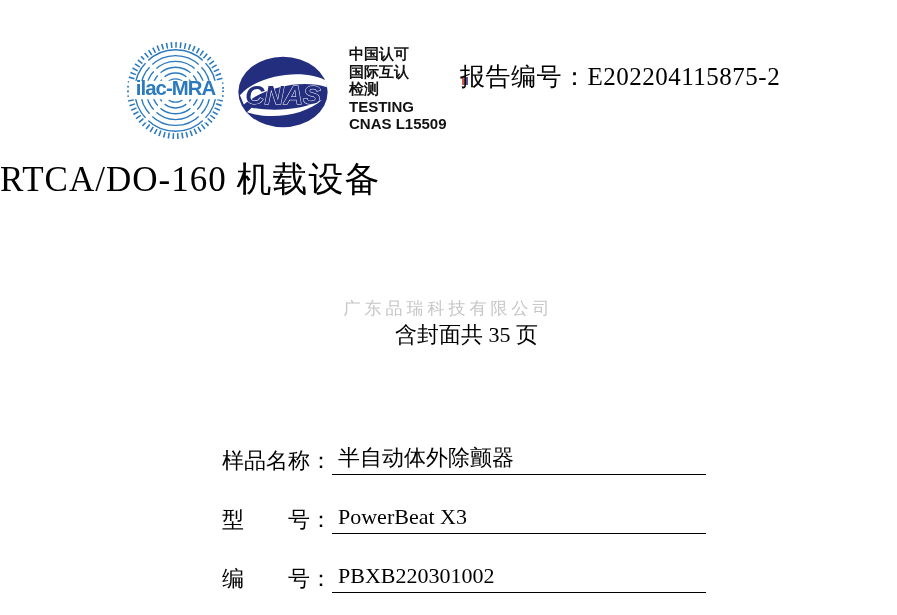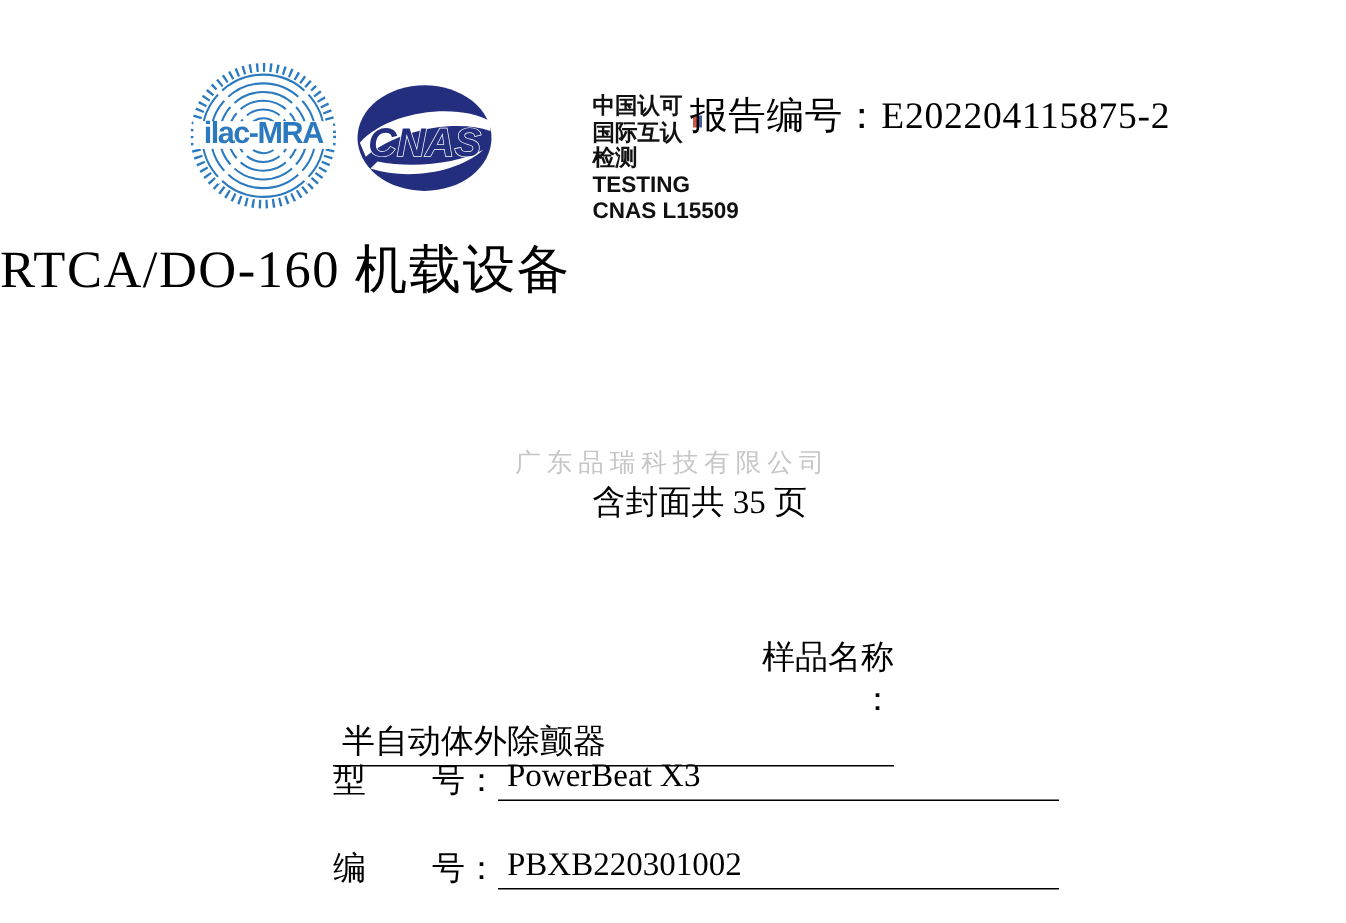--- a/index.html
+++ b/index.html
@@ -4,23 +4,23 @@
 <style>
   html,body{margin:0;padding:0;background:#ffffff;}
   .page{
     position:relative;width:897px;height:615px;background:#ffffff;overflow:hidden;
     font-family:"Liberation Serif","DejaVu Serif",serif;color:#000;
   }
   
   .logo-ilac{position:absolute;left:127px;top:40px;width:97px;height:101px;}
   .logo-cnas{position:absolute;left:236px;top:53px;width:94px;height:78px;}
   .accred-block{
-    position:absolute;left:349px;top:62px;width:110px;
+    position:absolute;left:349px;top:45px;width:110px;
     font-family:"Liberation Sans","DejaVu Sans",sans-serif;
-    font-weight:bold;font-size:15px;line-height:17.5px;color:#111;margin-left:46px;
+    font-weight:bold;font-size:15px;line-height:17.5px;color:#111;
   }
   .report-no{
     position:absolute;left:460px;top:60px;font-size:25px;letter-spacing:0.5px;white-space:nowrap;
   }
   .stray-mark{
     position:absolute;left:462px;top:77px;width:6px;height:8px;
     background:linear-gradient(to right,#c23b2a 60%,#2b3f8c 40%);
     opacity:.85;
   }
   
@@ -35,21 +35,21 @@
   }
   .pagecount{
     position:absolute;left:0;right:0;top:320px;text-align:center;
     font-size:22px;white-space:nowrap;margin-left:36px;
   }
   
   .field-row{
     position:absolute;left:222px;display:flex;align-items:flex-end;
     font-size:22px;line-height:28px;white-space:nowrap;
   }
-  .field-row.r1{top:424px;flex-direction:column;}
+  .field-row.r1{top:444px;}
   .field-row.r2{top:503px;}
   .field-row.r3{top:562px;}
   .field-label{display:inline-flex;justify-content:space-between;width:88px;}
   .field-colon{width:22px;}
   .field-value{
     width:368px;border-bottom:1.5px solid #000;padding:0 0 2px 6px;
   }
 </style>
 </head>
 <body>

